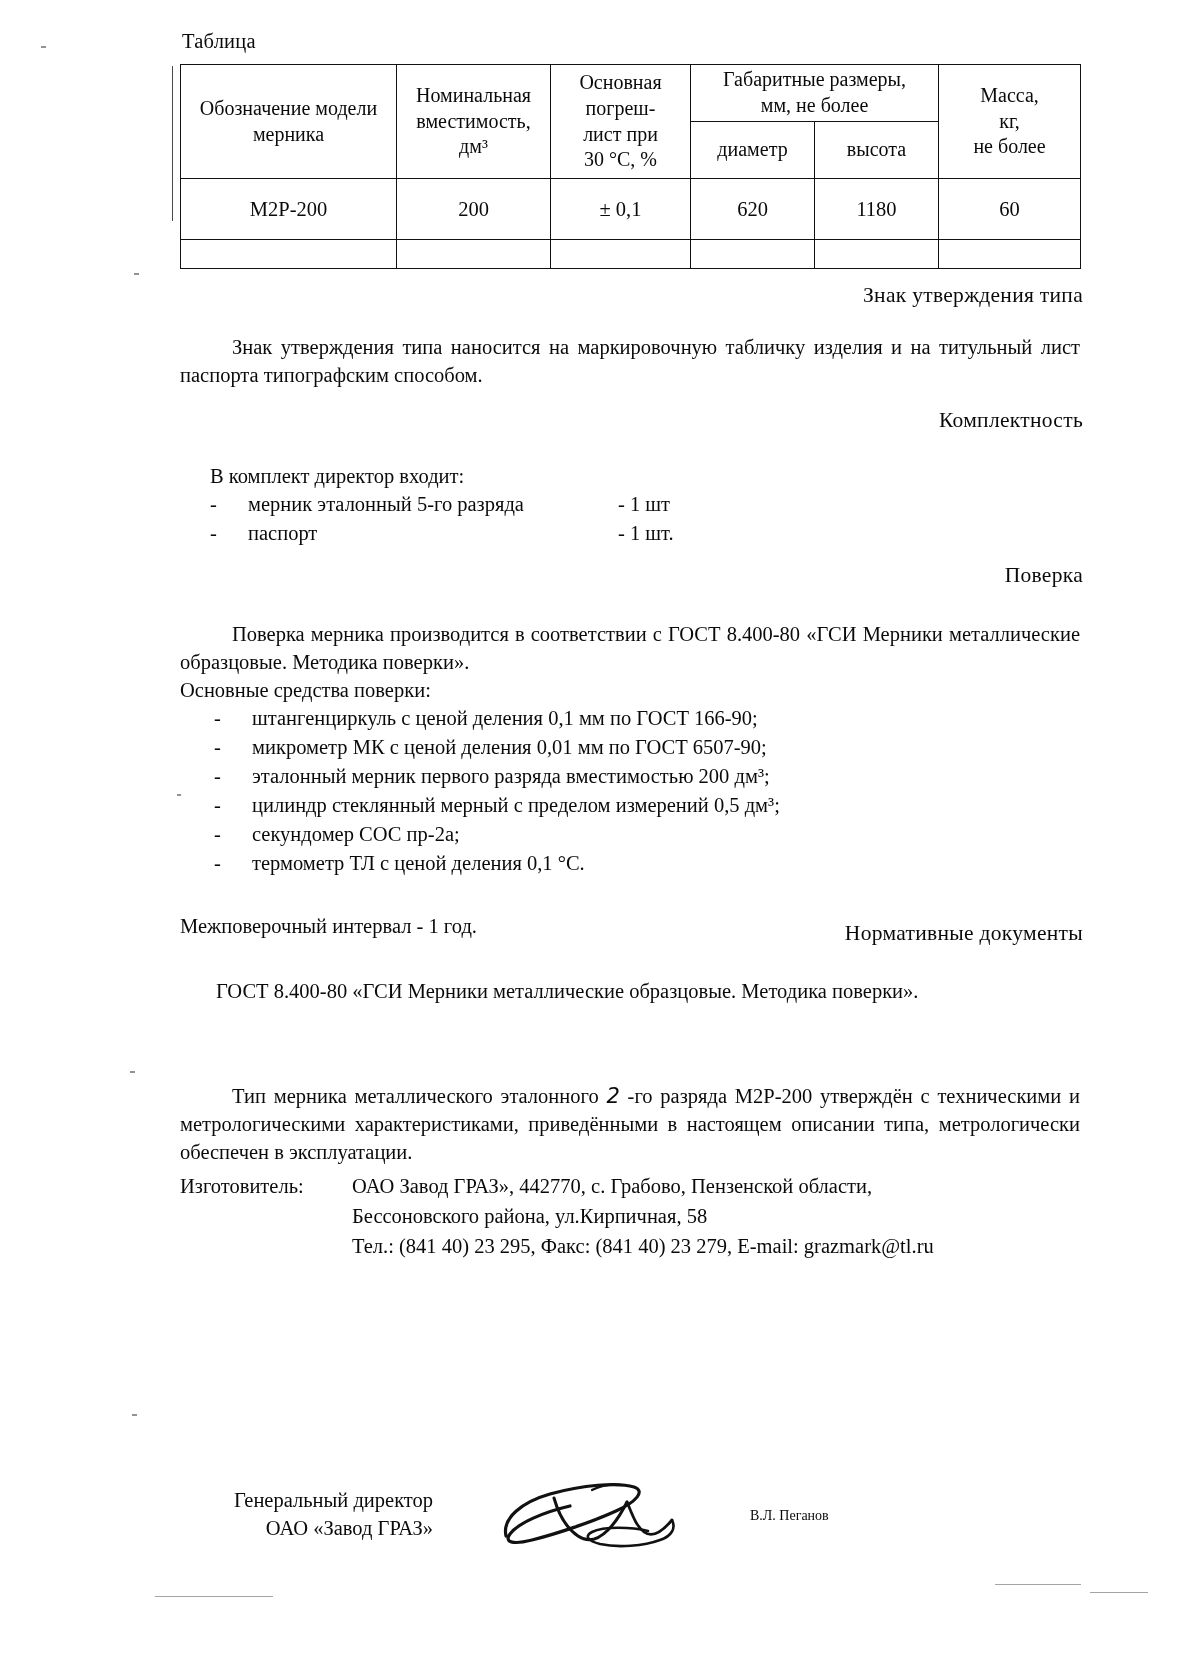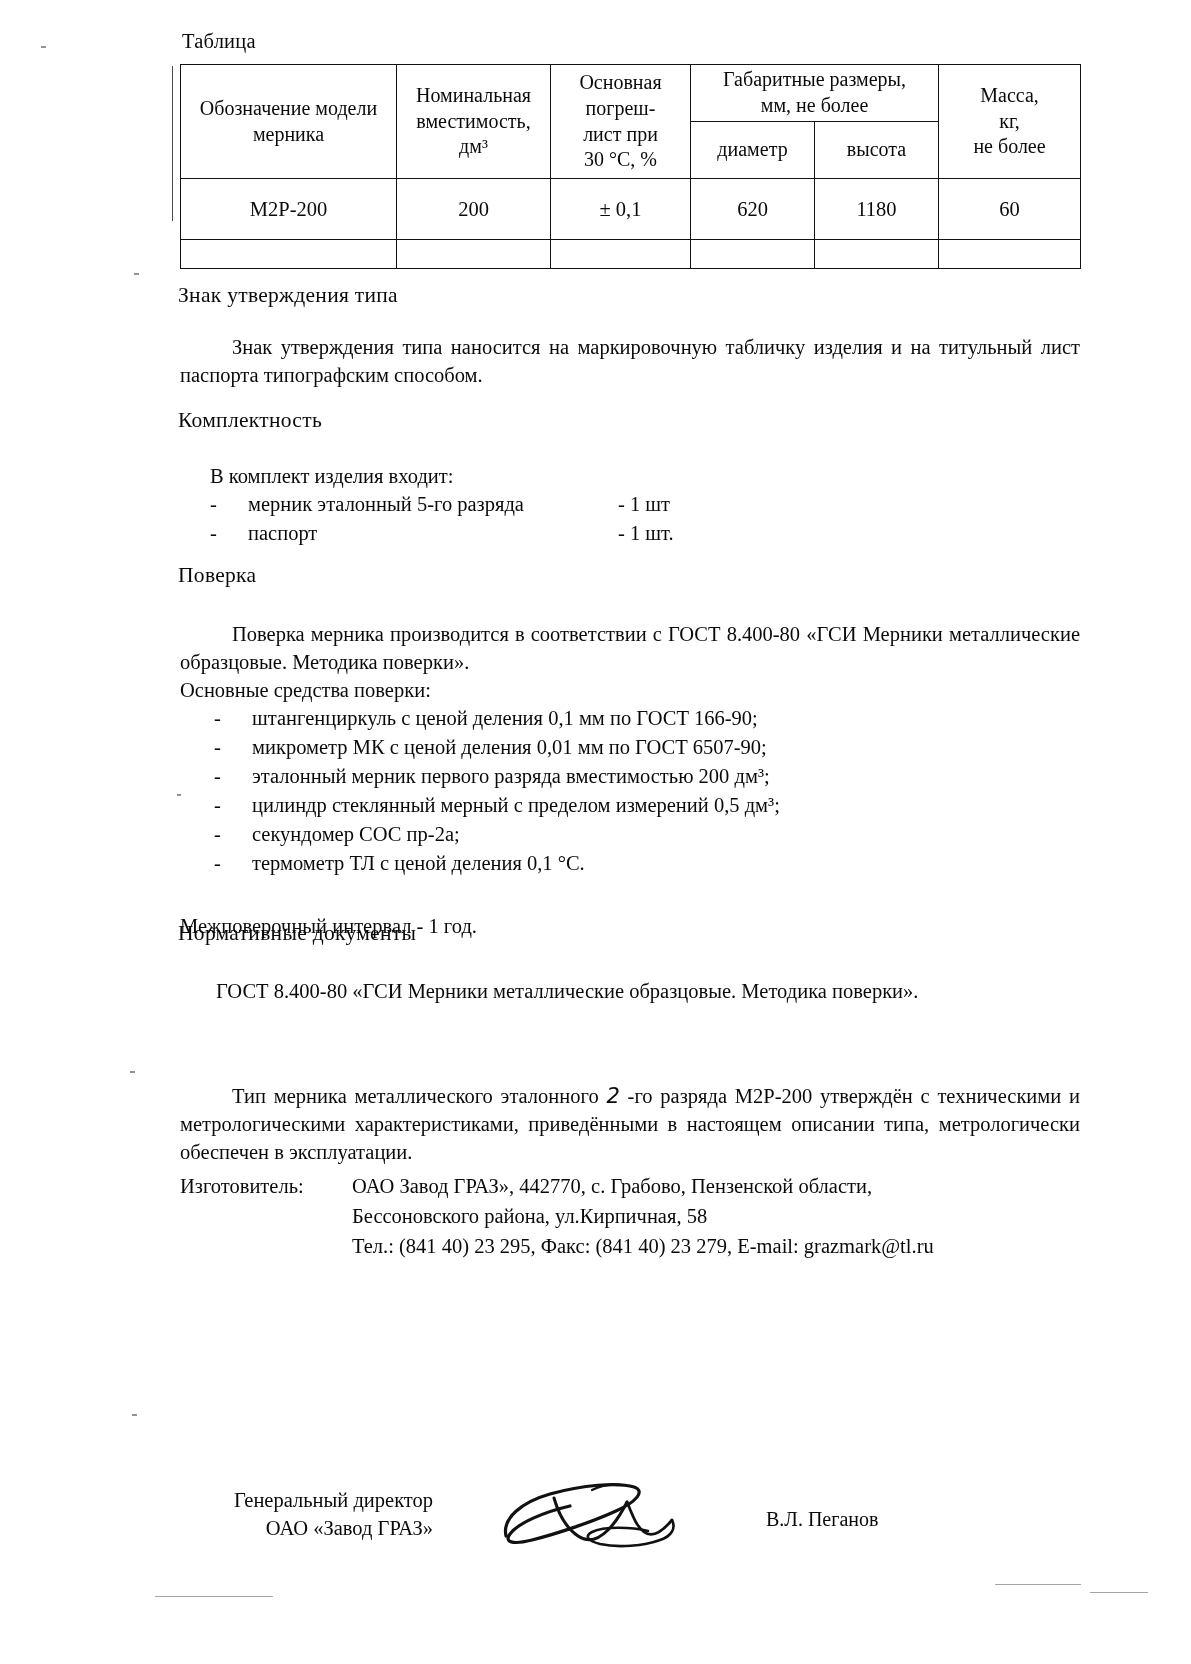--- a/index.html
+++ b/index.html
@@ -67,21 +67,21 @@
     width: 1.4px;
     height: 155px;
     background: #2a2a2a;
     opacity: .85;
   }
 
   
   .h-center {
     position: absolute;
     width: 100%;
-    text-align: left;
+    text-align: right;
     font-size: 21.5px;
     letter-spacing: .3px;
   }
 
   
   .para {
     position: absolute;
     font-size: 20.5px;
     line-height: 28px;
     text-align: justify;
@@ -116,23 +116,22 @@
   .mfr { position: absolute; font-size: 20.5px; line-height: 30px; }
   .mfr .mlabel { position: absolute; left: 0; top: 0; white-space: nowrap; }
   .mfr .mbody { margin-left: 172px; white-space: nowrap; }
 
   
   .sign { position: absolute; font-size: 20.5px; line-height: 28px; }
   .sign .role { white-space: nowrap; text-align: right; }
   .sig-draw { position: absolute; }
   .sig-name {
     position: absolute;
-    font-size: 20px;
+    font-size: 14px;
     white-space: nowrap;
-    margin-left: 16px;
   }
 
   
   .speck {
     position: absolute;
     background: #6f6f6f;
     opacity: .75;
   }
   .edge-rule {
     position: absolute;
@@ -218,21 +217,21 @@
     </table>
 
     <div class="h-center" style="top:283px">Знак утверждения типа</div>
 
     <div class="para" style="left:2px; top:333px; width:900px">
       <span class="ind"></span><span>Знак   утверждения типа наносится на маркировочную табличку изделия и на титульный лист паспорта типографским способом.</span>
     </div>
 
     <div class="h-center" style="top:408px">Комплектность</div>
 
-    <div class="plain" style="left:32px; top:462px">В комплект изделия входит:</div>
+    <div class="plain" style="left:32px; top:462px">В комплект директор входит:</div>
 
     <div class="dlist clist" style="left:32px; top:490px">
       <div class="ditem">
         <span class="dash">-</span>
         <span class="dtxt">мерник эталонный  5-го разряда</span>
         <span class="dqty">- 1 шт</span>
       </div>
       <div class="ditem">
         <span class="dash">-</span>
         <span class="dtxt">паспорт</span>

